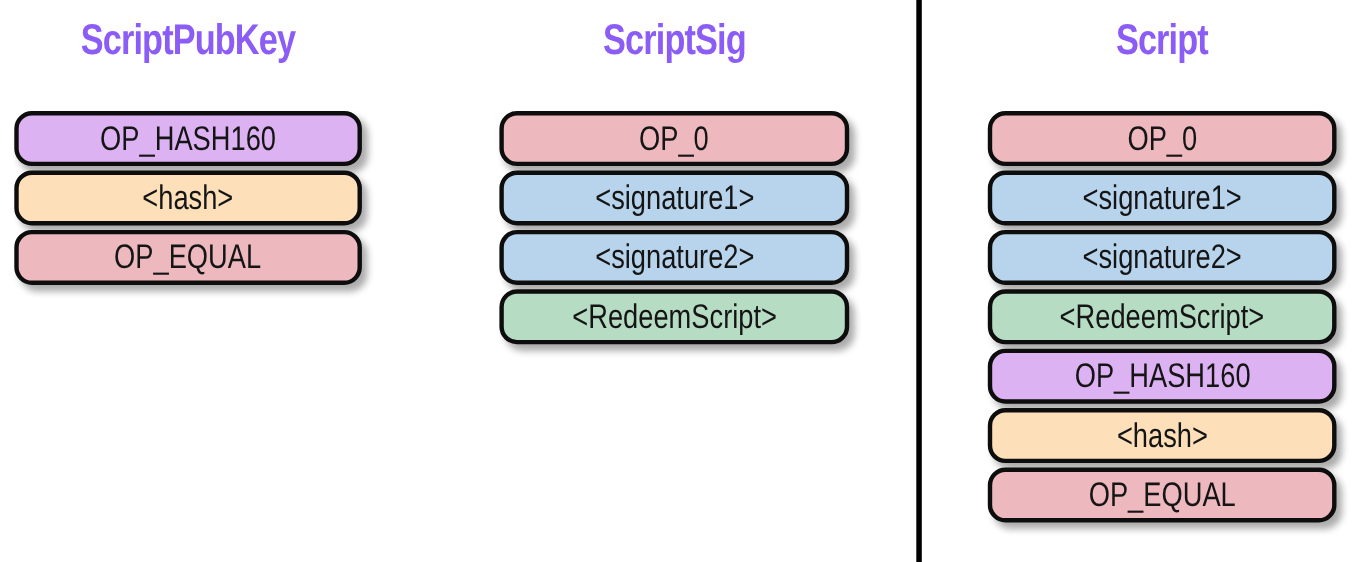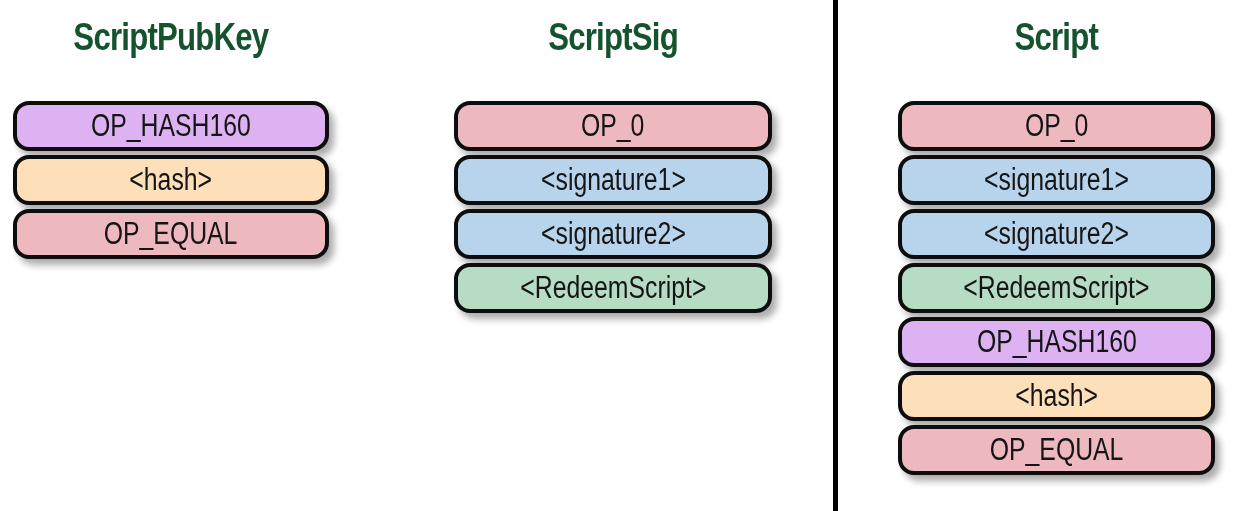--- a/index.html
+++ b/index.html
@@ -27,21 +27,21 @@
     top: 0;
   }
   .col-title {
     position: absolute;
     top: 13px;
     left: 0;
     width: 100%;
     text-align: center;
     font-size: 39px;
     font-weight: bold;
-    color: #14532d;
+    color: #8b5cf6;
     line-height: 48px;
     white-space: nowrap;
   }
   .col-title .squeeze {
     display: inline-block;
     transform: scaleX(0.80);
     transform-origin: center;
     letter-spacing: -1px;
   }
   .boxes {

